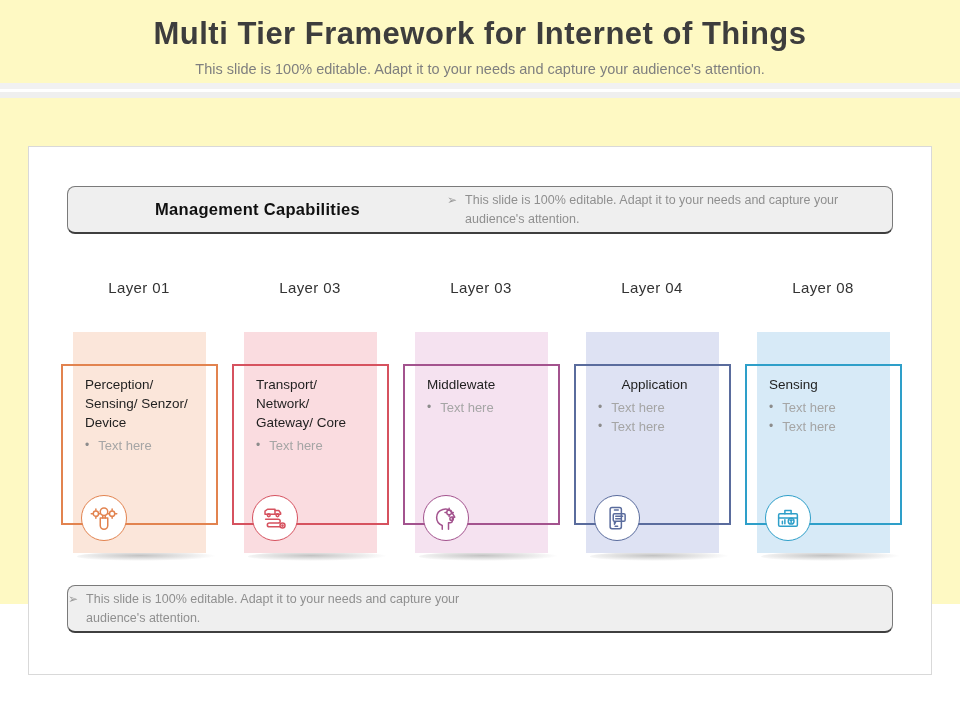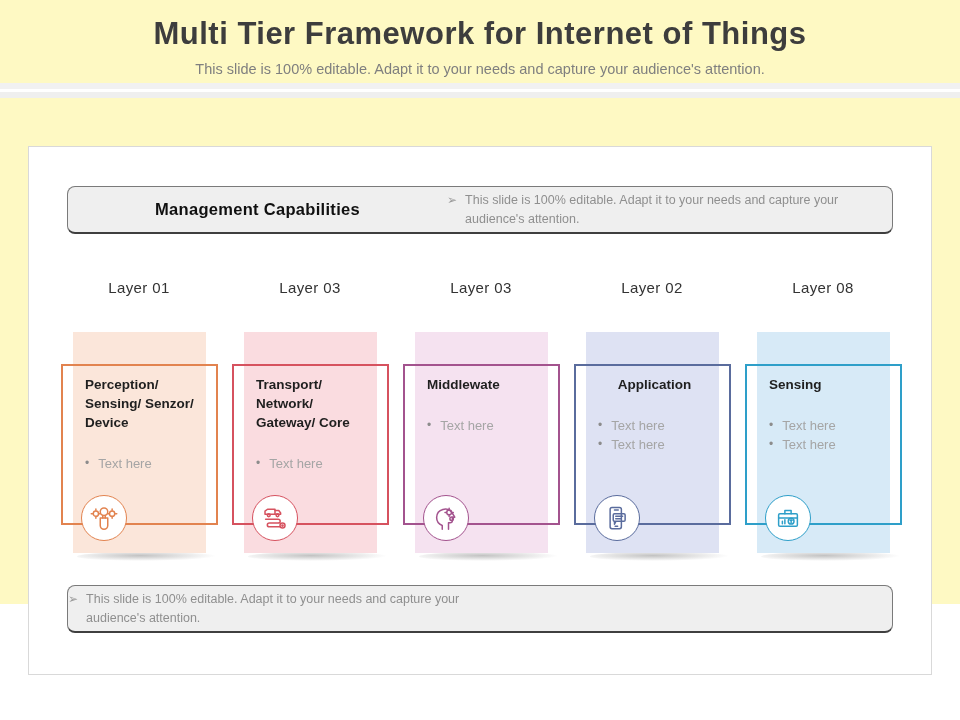--- a/index.html
+++ b/index.html
@@ -33,22 +33,22 @@
     font-size:15px; font-weight:400; color:#333; letter-spacing:0.4px; }
 
   .layer-slot { position:absolute; top:185px; width:190px; height:240px; }
   .card { position:absolute; left:12px; top:0; width:133px; height:221px;
     background:var(--bg); padding:44px 8px 0 12px; }
   .card-shadow { position:absolute; left:16px; top:220px; width:140px; height:9px;
     background:radial-gradient(ellipse at 45% 40%, rgba(80,80,80,0.35), rgba(0,0,0,0) 70%);
     border-radius:50%; }
   .frame { position:absolute; left:0; top:32px; width:157px; height:161px;
     border:2px solid var(--accent); }
-  .card-title { font-size:13.5px; font-weight:700; color:#1f1f1f; line-height:1.4;
-    margin-bottom:21px; }
+  .card-title { font-size:13.5px; font-weight:400; color:#1f1f1f; line-height:1.4;
+    margin-bottom:3px; }
   .bullet { display:flex; gap:9px; font-size:13px; color:#a5a5a5; line-height:1.5; }
   .bullet .dot { color:#8c8c8c; font-size:12px; }
   .icon-circle { position:absolute; left:20px; top:163px; width:46px; height:46px;
     background:#fff; border:1px solid var(--accent); border-radius:50%;
     display:flex; align-items:center; justify-content:center; }
   .icon-circle svg { width:30px; height:30px; }
   .icon-circle svg * { stroke:var(--accent); fill:none;
     stroke-width:1.2; stroke-linecap:round; stroke-linejoin:round; }
 </style>
 </head>
@@ -66,21 +66,21 @@
       <div class="cap-label">Management Capabilities</div>
       <div class="cap-note">
         <span class="arrow">➢</span>
         <span>This slide is 100% editable. Adapt it to your needs and capture your audience's attention.</span>
       </div>
     </div>
 
     <div class="layer-label" style="left:30px">Layer 01</div>
     <div class="layer-label" style="left:201px">Layer 03</div>
     <div class="layer-label" style="left:372px">Layer 03</div>
-    <div class="layer-label" style="left:543px">Layer 02</div>
+    <div class="layer-label" style="left:543px">Layer 04</div>
     <div class="layer-label" style="left:714px">Layer 08</div>
 
     <div class="layer-slot" style="left: 32px; --accent: #E2834F; --bg: #FBE6DA;">
       <div class="card-shadow"></div>
       <div class="card">
         <div class="card-title">Perception/ Sensing/ Senzor/ Device</div>
         <div class="bullet">
             <span class="dot">•</span>
             <span>Text here</span>
           </div>

